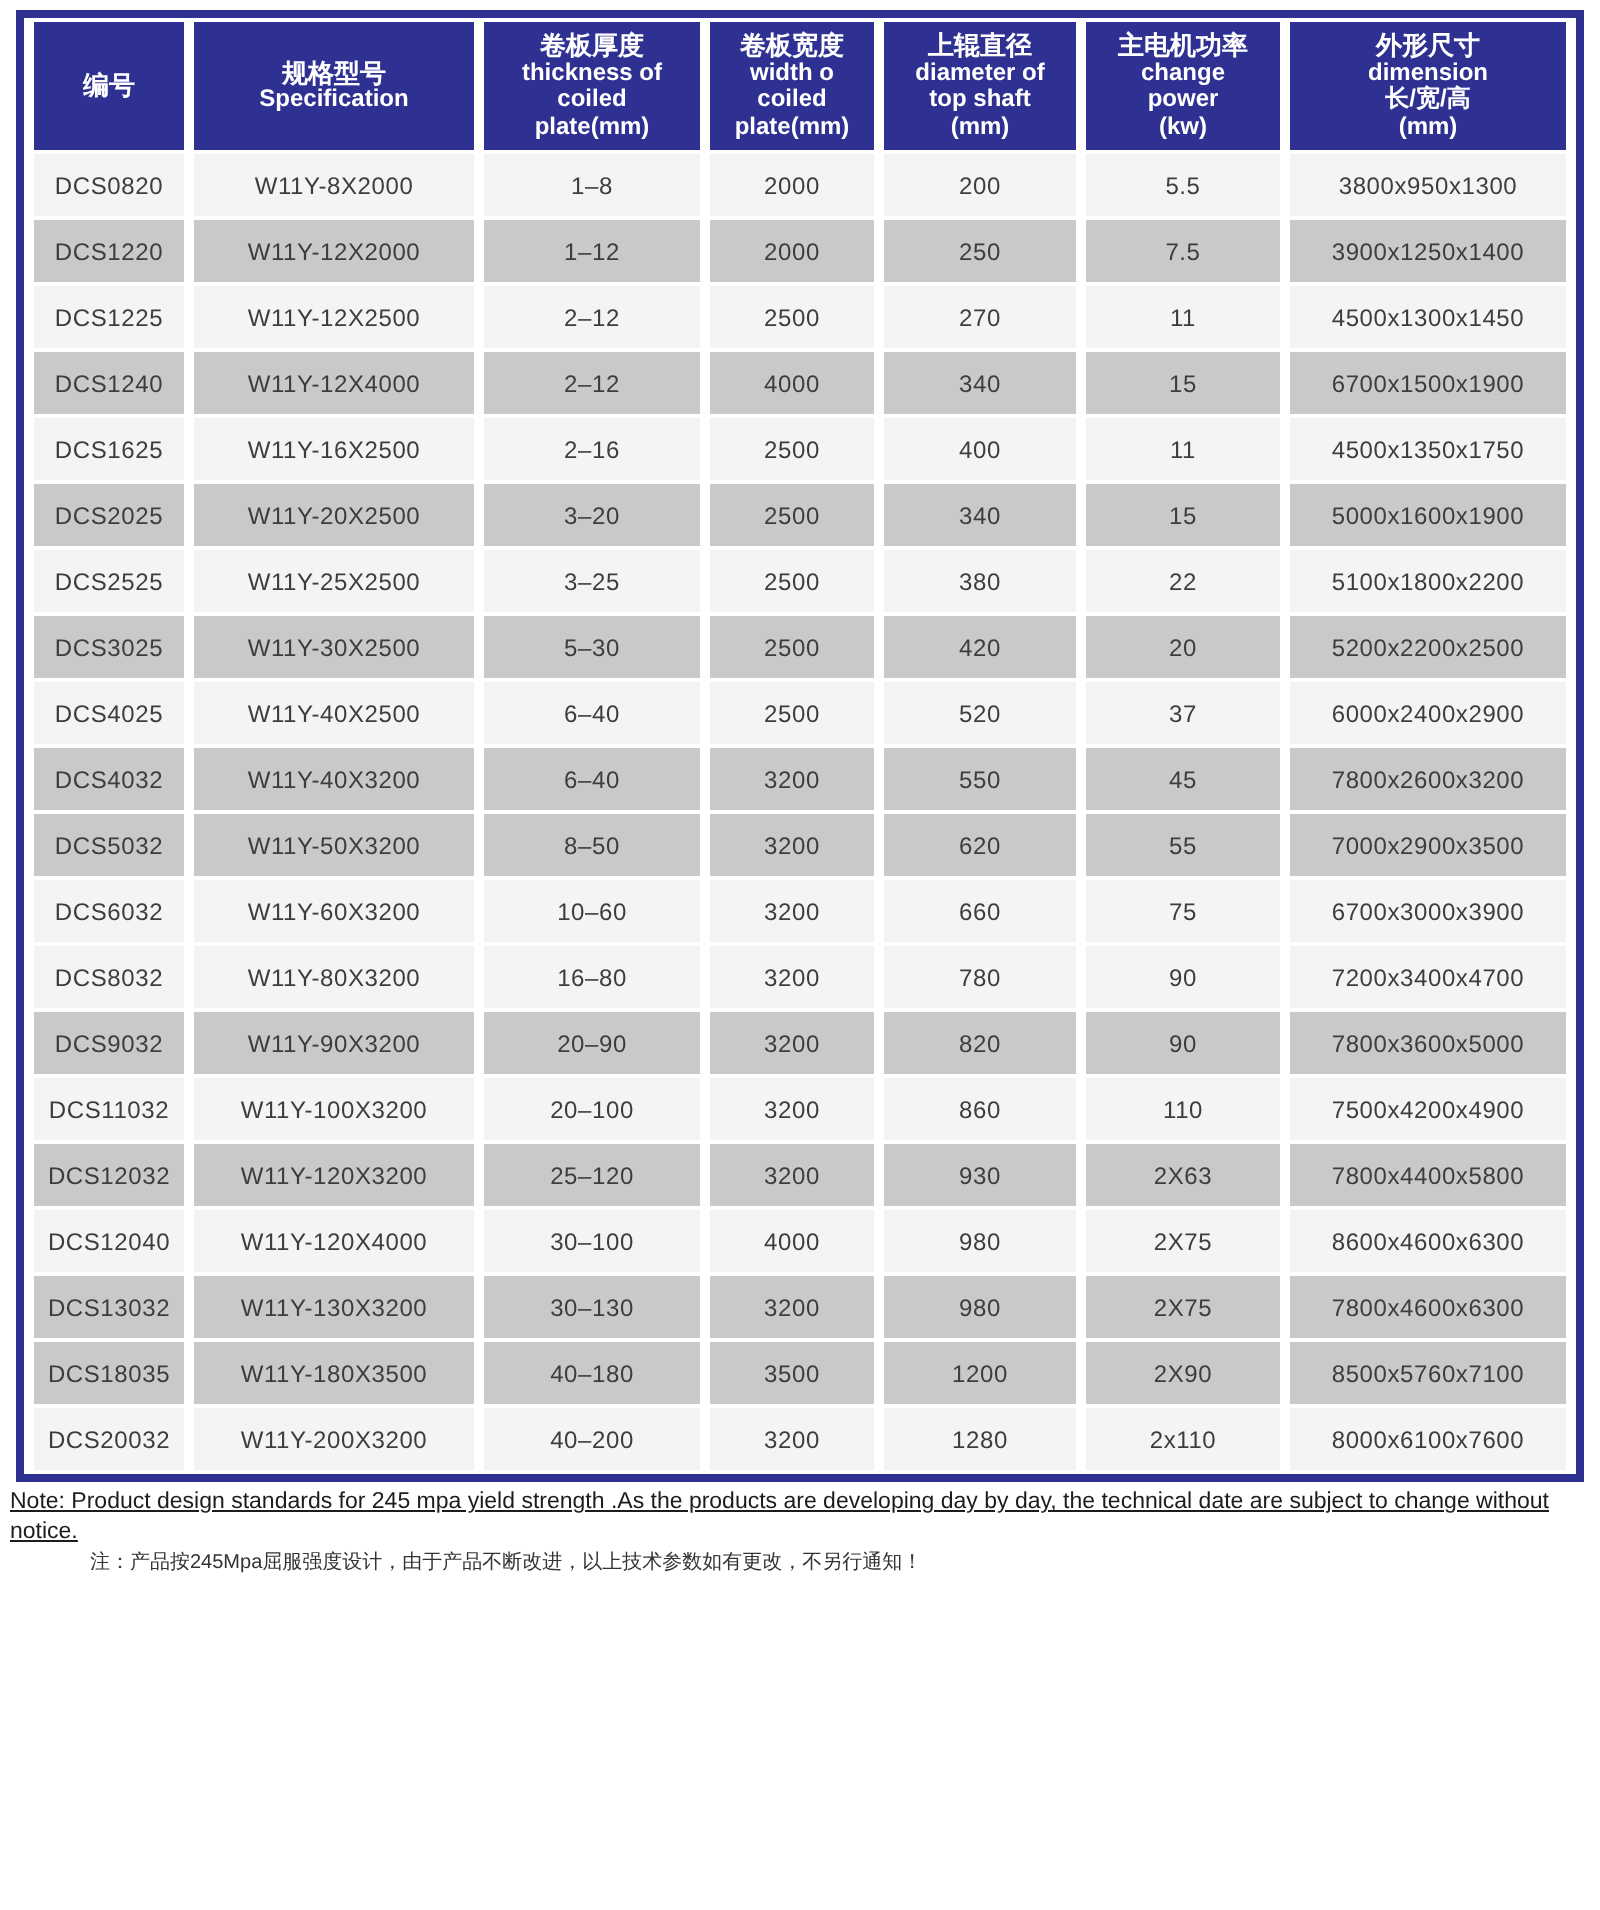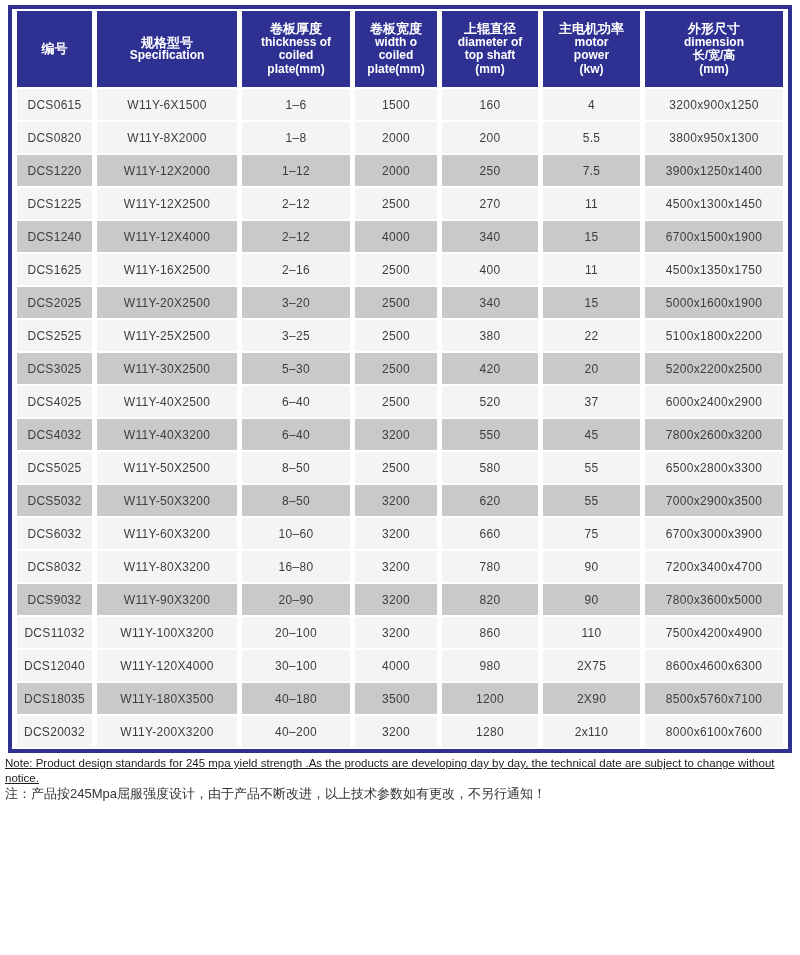--- a/index.html
+++ b/index.html
@@ -15,21 +15,21 @@
   table.spec-table{
     width:100%;
     table-layout:fixed;
     border-collapse:separate;
     border-spacing:5px 2px;
     background:#ffffff;
   }
   th{
     background:#2e3192;
     color:#ffffff;
-    height:76px;
+    height:64px;
     padding:0;
     text-align:center;
     vertical-align:middle;
     font-weight:bold;
     font-size:12px;
     line-height:13.5px;
   }
   th .zh{font-size:13px;}
   td{
     height:31px;
@@ -39,21 +39,21 @@
     font-size:12px;
     color:#3d3d3d;
     letter-spacing:0.3px;
     overflow:hidden;
     white-space:nowrap;
   }
   tr.light td{background:#f4f4f4;}
   tr.dark td{background:#c9c9c9;}
   .notes{margin:3px 8px 0 5px;}
   .note-en{font-size:11.5px;color:#1c1c1c;line-height:15px;text-decoration:underline;}
-  .note-zh{font-size:13px;color:#333333;line-height:16px;}
+  .note-zh{font-size:10px;color:#333333;line-height:16px;margin-left:40px;}
 </style>
 </head>
 <body>
 
 <div class="table-wrap">
   <table class="spec-table">
     <colgroup>
       <col style="width:75px">
       <col style="width:140px">
       <col style="width:108px">
@@ -84,42 +84,33 @@
             <div class="en">plate(mm)</div>
           </th>
           <th>
             <div class="zh">上辊直径</div>
             <div class="en">diameter of</div>
             <div class="en">top shaft</div>
             <div class="en">(mm)</div>
           </th>
           <th>
             <div class="zh">主电机功率</div>
-            <div class="en">motor</div>
+            <div class="en">change</div>
             <div class="en">power</div>
             <div class="en">(kw)</div>
           </th>
           <th>
             <div class="zh">外形尺寸</div>
             <div class="en">dimension</div>
             <div class="en">长/宽/高</div>
             <div class="en">(mm)</div>
           </th>
         </tr>
     </thead>
     <tbody>
-        <tr class="light">
-          <td>DCS0615</td>
-          <td>W11Y-6X1500</td>
-          <td>1–6</td>
-          <td>1500</td>
-          <td>160</td>
-          <td>4</td>
-          <td>3200x900x1250</td>
-        </tr>
         <tr class="light">
           <td>DCS0820</td>
           <td>W11Y-8X2000</td>
           <td>1–8</td>
           <td>2000</td>
           <td>200</td>
           <td>5.5</td>
           <td>3800x950x1300</td>
         </tr>
         <tr class="dark">
@@ -196,29 +187,20 @@
         </tr>
         <tr class="dark">
           <td>DCS4032</td>
           <td>W11Y-40X3200</td>
           <td>6–40</td>
           <td>3200</td>
           <td>550</td>
           <td>45</td>
           <td>7800x2600x3200</td>
         </tr>
-        <tr class="light">
-          <td>DCS5025</td>
-          <td>W11Y-50X2500</td>
-          <td>8–50</td>
-          <td>2500</td>
-          <td>580</td>
-          <td>55</td>
-          <td>6500x2800x3300</td>
-        </tr>
         <tr class="dark">
           <td>DCS5032</td>
           <td>W11Y-50X3200</td>
           <td>8–50</td>
           <td>3200</td>
           <td>620</td>
           <td>55</td>
           <td>7000x2900x3500</td>
         </tr>
         <tr class="light">
@@ -249,29 +231,47 @@
           <td>7800x3600x5000</td>
         </tr>
         <tr class="light">
           <td>DCS11032</td>
           <td>W11Y-100X3200</td>
           <td>20–100</td>
           <td>3200</td>
           <td>860</td>
           <td>110</td>
           <td>7500x4200x4900</td>
+        </tr>
+        <tr class="dark">
+          <td>DCS12032</td>
+          <td>W11Y-120X3200</td>
+          <td>25–120</td>
+          <td>3200</td>
+          <td>930</td>
+          <td>2X63</td>
+          <td>7800x4400x5800</td>
         </tr>
         <tr class="light">
           <td>DCS12040</td>
           <td>W11Y-120X4000</td>
           <td>30–100</td>
           <td>4000</td>
           <td>980</td>
           <td>2X75</td>
           <td>8600x4600x6300</td>
+        </tr>
+        <tr class="dark">
+          <td>DCS13032</td>
+          <td>W11Y-130X3200</td>
+          <td>30–130</td>
+          <td>3200</td>
+          <td>980</td>
+          <td>2X75</td>
+          <td>7800x4600x6300</td>
         </tr>
         <tr class="dark">
           <td>DCS18035</td>
           <td>W11Y-180X3500</td>
           <td>40–180</td>
           <td>3500</td>
           <td>1200</td>
           <td>2X90</td>
           <td>8500x5760x7100</td>
         </tr>

